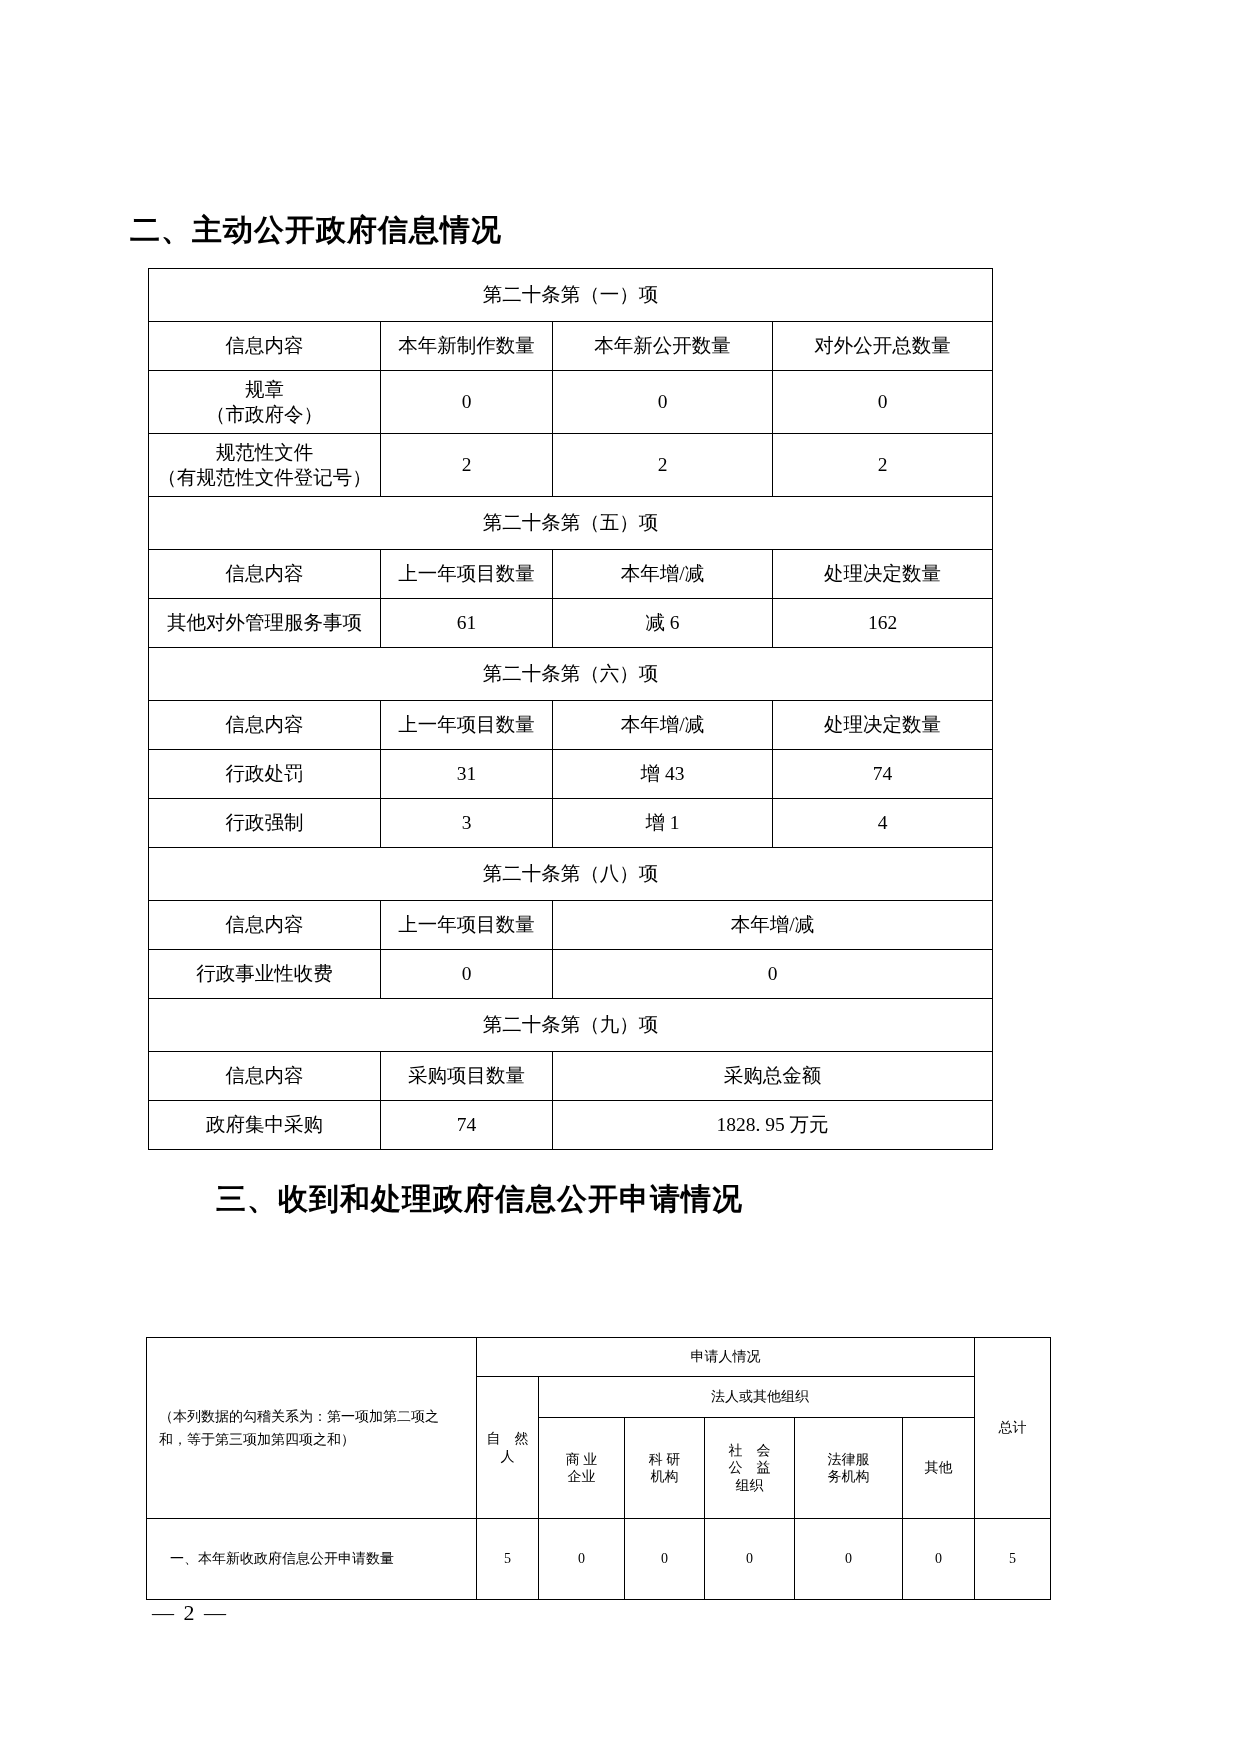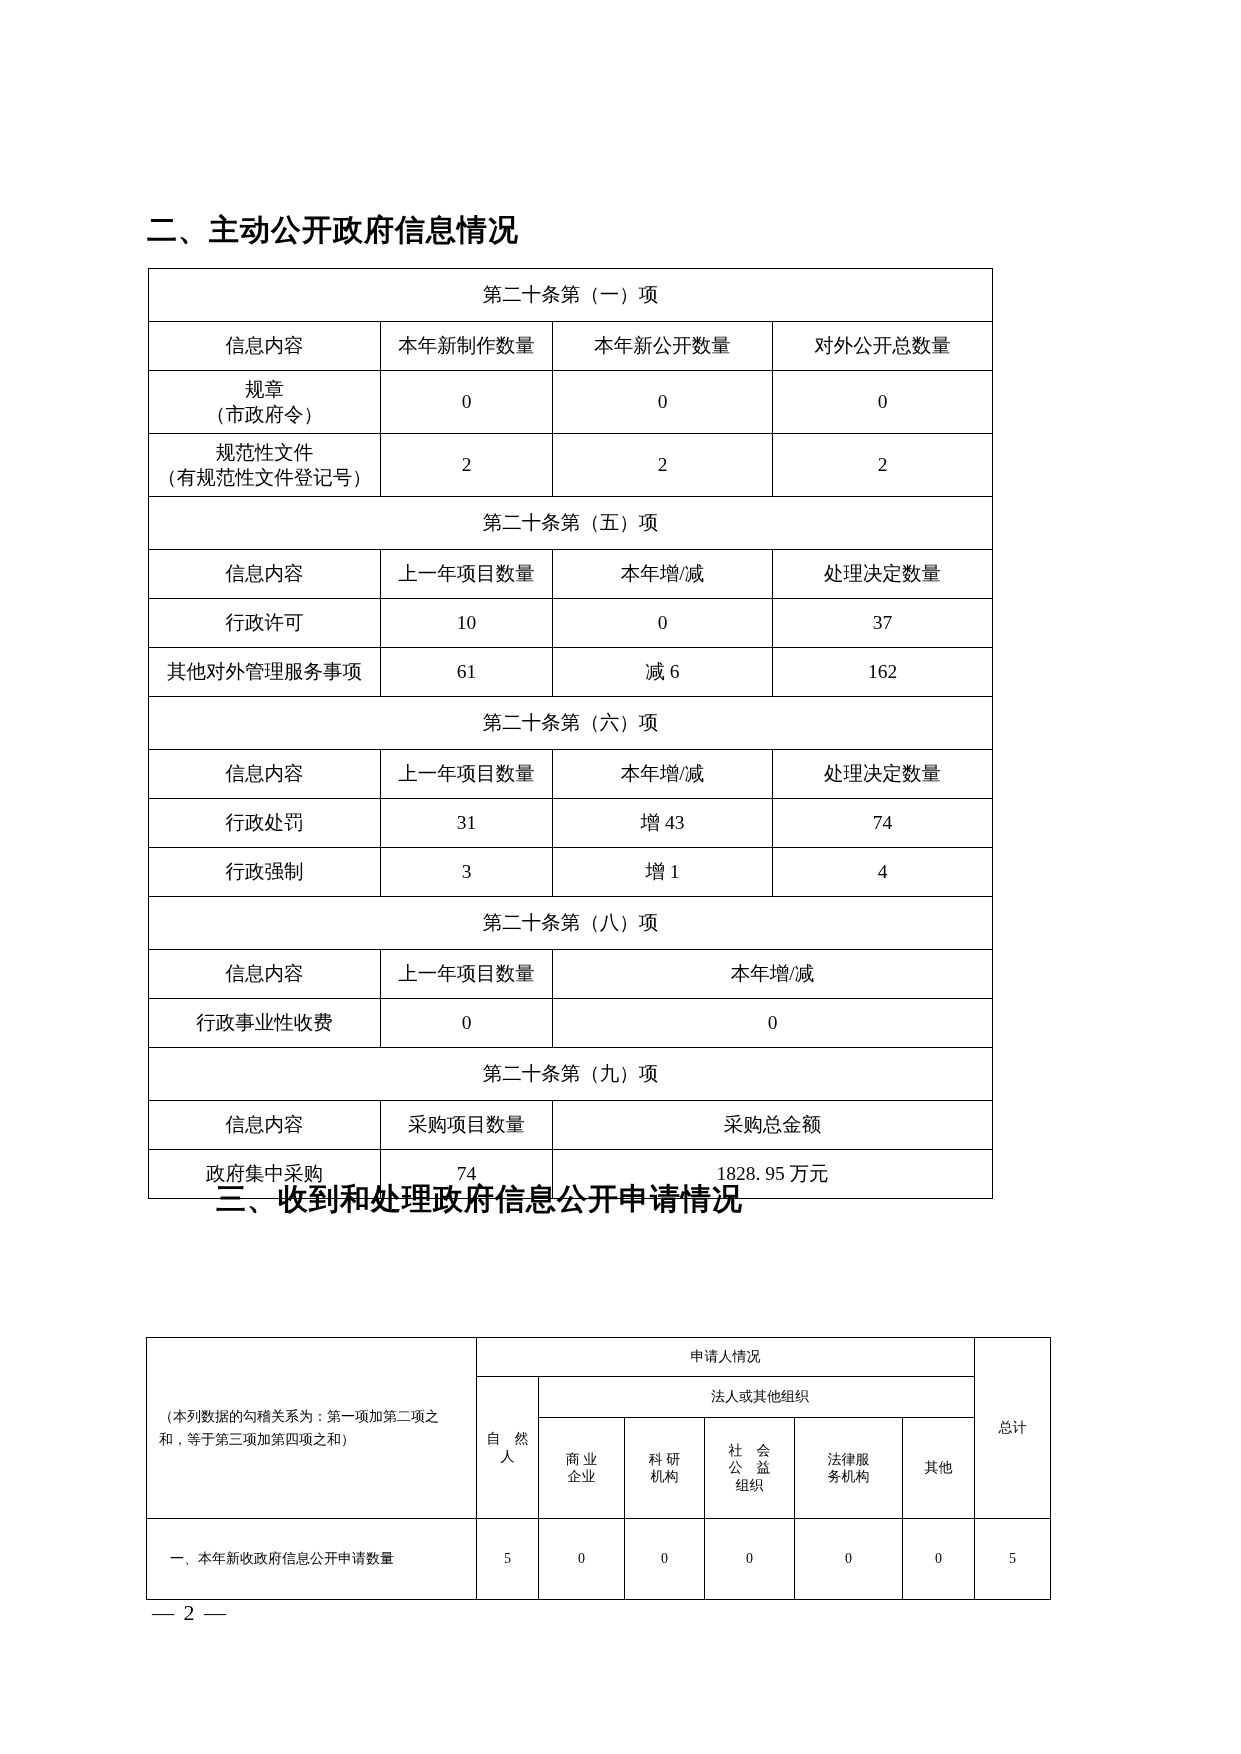--- a/index.html
+++ b/index.html
@@ -24,21 +24,21 @@
 
   
   .h2-heading {
     position: absolute;
     font-family: "Liberation Sans", "DejaVu Sans", sans-serif;
     font-weight: bold;
     font-size: 30px;
     letter-spacing: 1px;
     white-space: nowrap;
   }
-  #heading-two { left: 147px; top: 210px; }
+  #heading-two { left: 130px; top: 210px; }
   #heading-three { left: 216px; top: 1143px; margin-top: 36px; }
 
   
   table.doc-table {
     position: absolute;
     border-collapse: collapse;
     table-layout: fixed;
     font-size: 19.5px;
     font-family: "Liberation Serif", "DejaVu Serif", serif;
   }
@@ -147,26 +147,20 @@
       </tr>
 
       <tr>
         <td class="section-title" colspan="4">第二十条第（五）项</td>
       </tr>
       <tr>
         <td>信息内容</td>
         <td>上一年项目数量</td>
         <td>本年增/减</td>
         <td>处理决定数量</td>
-      </tr>
-      <tr>
-        <td>行政许可</td>
-        <td class="num">10</td>
-        <td class="num">0</td>
-        <td class="num">37</td>
       </tr>
       <tr>
         <td>其他对外管理服务事项</td>
         <td class="num">61</td>
         <td class="num">减 6</td>
         <td class="num">162</td>
       </tr>
 
       <tr>
         <td class="section-title" colspan="4">第二十条第（六）项</td>

